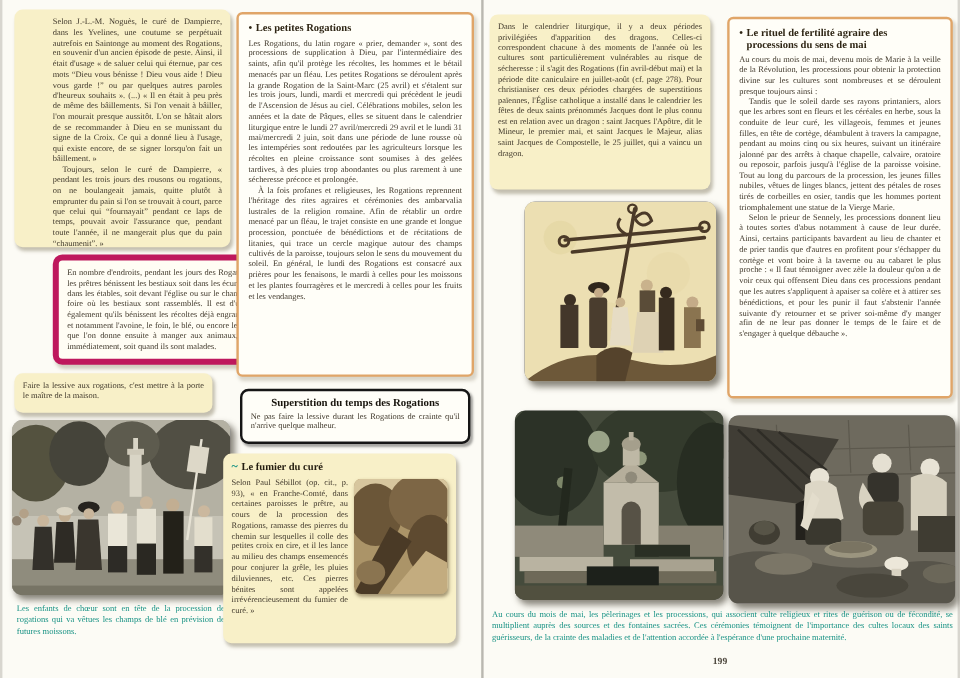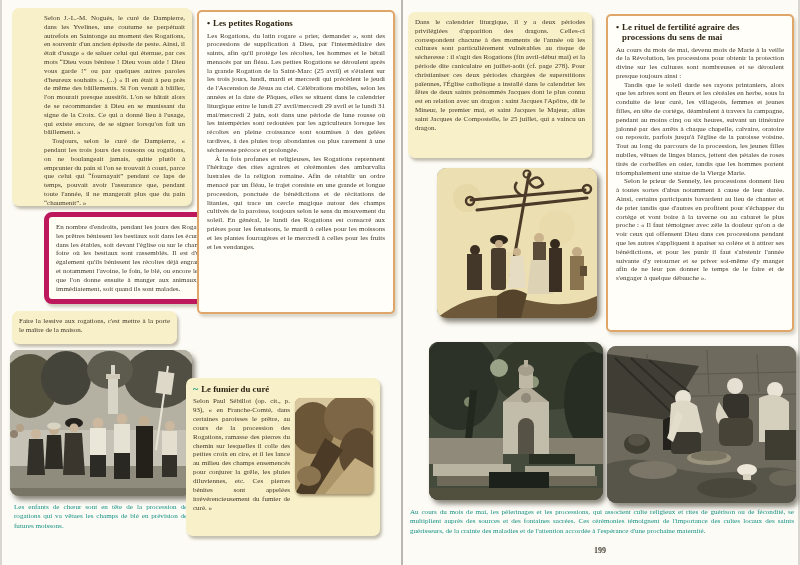--- a/index.html
+++ b/index.html
@@ -92,20 +92,24 @@
 
   <section class="abs obox txt" style="left:197px;top:10px;width:198px;height:304px;">
     <div class="btitle">
       <span>•</span>
       <span>Les petites Rogations</span>
     </div>
     <p class="para">Les Rogations, du latin rogare « prier, demander », sont des processions de supplication à Dieu, par l'intermédiaire des saints, afin qu'il protège les récoltes, les hommes et le bétail menacés par un fléau. Les petites Rogations se déroulent après la grande Rogation de la Saint-Marc (25 avril) et s'étalent sur les trois jours, lundi, mardi et mercredi qui précèdent le jeudi de l'Ascension de Jésus au ciel. Célébrations mobiles, selon les années et la date de Pâques, elles se situent dans le calendrier liturgique entre le lundi 27 avril/mercredi 29 avril et le lundi 31 mai/mercredi 2 juin, soit dans une période de lune rousse où les intempéries sont redoutées par les agriculteurs lorsque les récoltes en pleine croissance sont soumises à des gelées tardives, à des pluies trop abondantes ou plus rarement à une sécheresse précoce et prolongée.</p>
     <p class="para ind">À la fois profanes et religieuses, les Rogations reprennent l'héritage des rites agraires et cérémonies des ambarvalia lustrales de la religion romaine. Afin de rétablir un ordre menacé par un fléau, le trajet consiste en une grande et longue procession, ponctuée de bénédictions et de récitations de litanies, qui trace un cercle magique autour des champs cultivés de la paroisse, toujours selon le sens du mouvement du soleil. En général, le lundi des Rogations est consacré aux prières pour les fenaisons, le mardi à celles pour les moissons et les plantes fourragères et le mercredi à celles pour les fruits et les vendanges.</p>
   </section>
 
+  <section class="abs sup" style="left:200px;top:324px;width:192px;height:46px;">
+    <div class="sup-title">Superstition du temps des Rogations</div>
+    <p class="txt para">Ne pas faire la lessive durant les Rogations de crainte qu'il n'arrive quelque malheur.</p>
+  </section>
 
   <section class="abs cream" style="left:186px;top:378px;width:194px;height:158px;">
     <div class="fum-title">
       <span class="squig">~</span><span>Le fumier du curé</span>
     </div>
     <div class="fum-body">
       <span class="fum-photo">
         <svg viewBox="0 0 78 96" preserveAspectRatio="none">
           <rect width="78" height="96" fill="#ab9468"></rect>
           <rect width="78" height="20" fill="#d7c69e"></rect>

